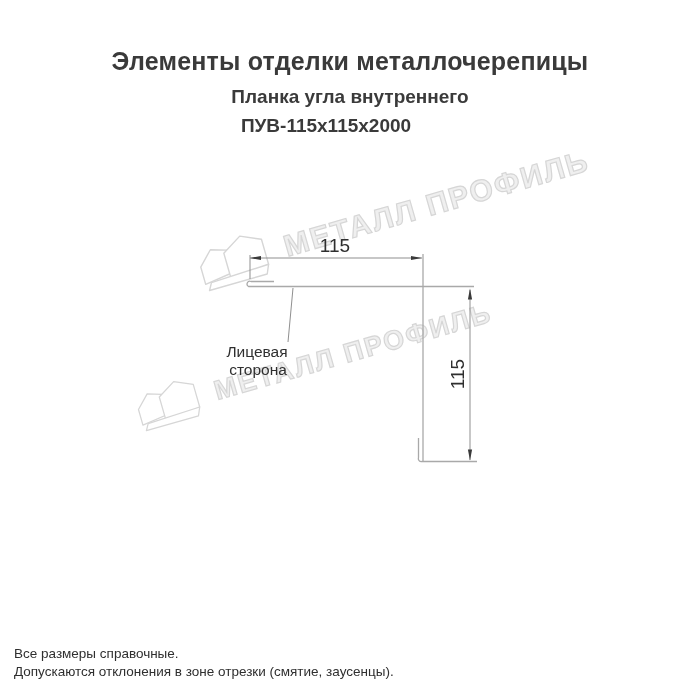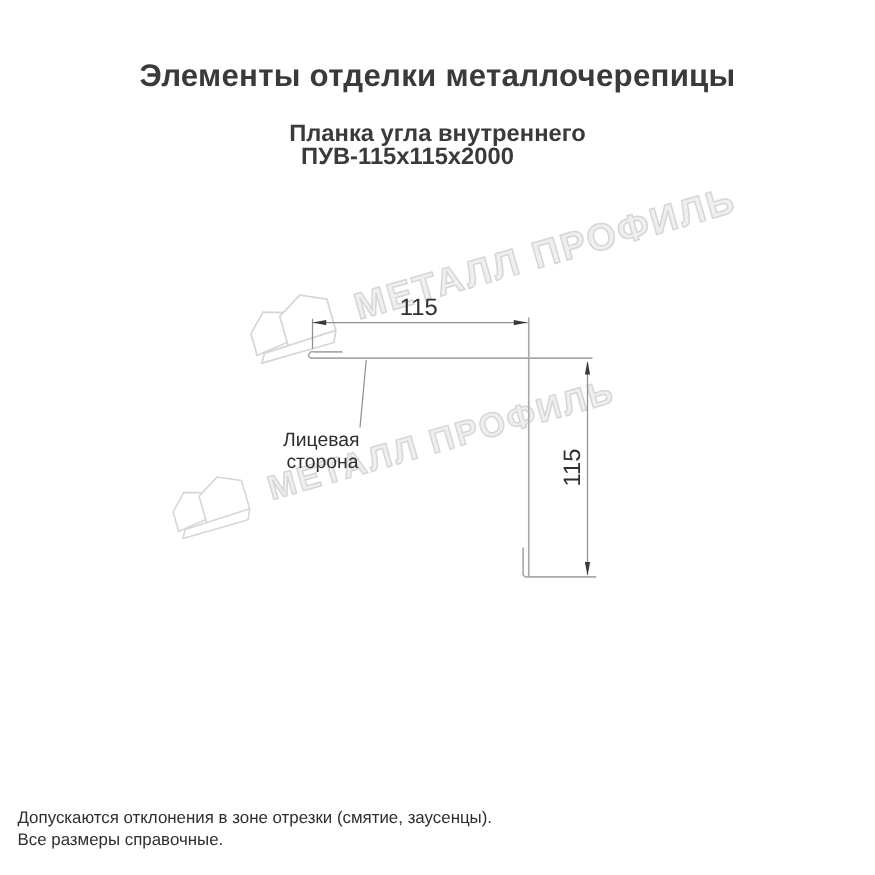--- a/index.html
+++ b/index.html
@@ -11,21 +11,21 @@
     font-family:"Liberation Sans", sans-serif;
     color:#383838;
   }
   
   .title{
     position:absolute;left:0;top:23px;width:700px;
     text-align:center;font-size:25px;font-weight:700;
     letter-spacing:0.2px;color:#3a3a3a;z-index:3;margin-top:24px;
   }
   .subtitle{
-    position:absolute;left:0;top:97px;width:700px;
+    position:absolute;left:0;top:86px;width:700px;
     text-align:center;font-size:19px;font-weight:700;color:#3a3a3a;z-index:3;
   }
   .model{
     position:absolute;left:0;top:115px;width:652px;
     text-align:center;font-size:19px;font-weight:700;color:#3a3a3a;z-index:3;
   }
   
   .wm{
     position:absolute;display:flex;align-items:center;gap:8px;
     z-index:1;pointer-events:none;white-space:nowrap;
@@ -121,17 +121,17 @@
     </g>
 
     <g>
       <path d="M293,288 L288,342" stroke="#8f8f8f" stroke-width="1" fill="none"></path>
       <text class="label-text" x="257" y="357" text-anchor="middle">Лицевая</text>
       <text class="label-text" x="258" y="374.5" text-anchor="middle">сторона</text>
     </g>
   </svg>
 
   <div class="notes">
+    <div>Все размеры справочные.</div>
     <div>Допускаются отклонения в зоне отрезки (смятие, заусенцы).</div>
-    <div>Все размеры справочные.</div>
   </div>
 
 </div>
 
 </body></html>

